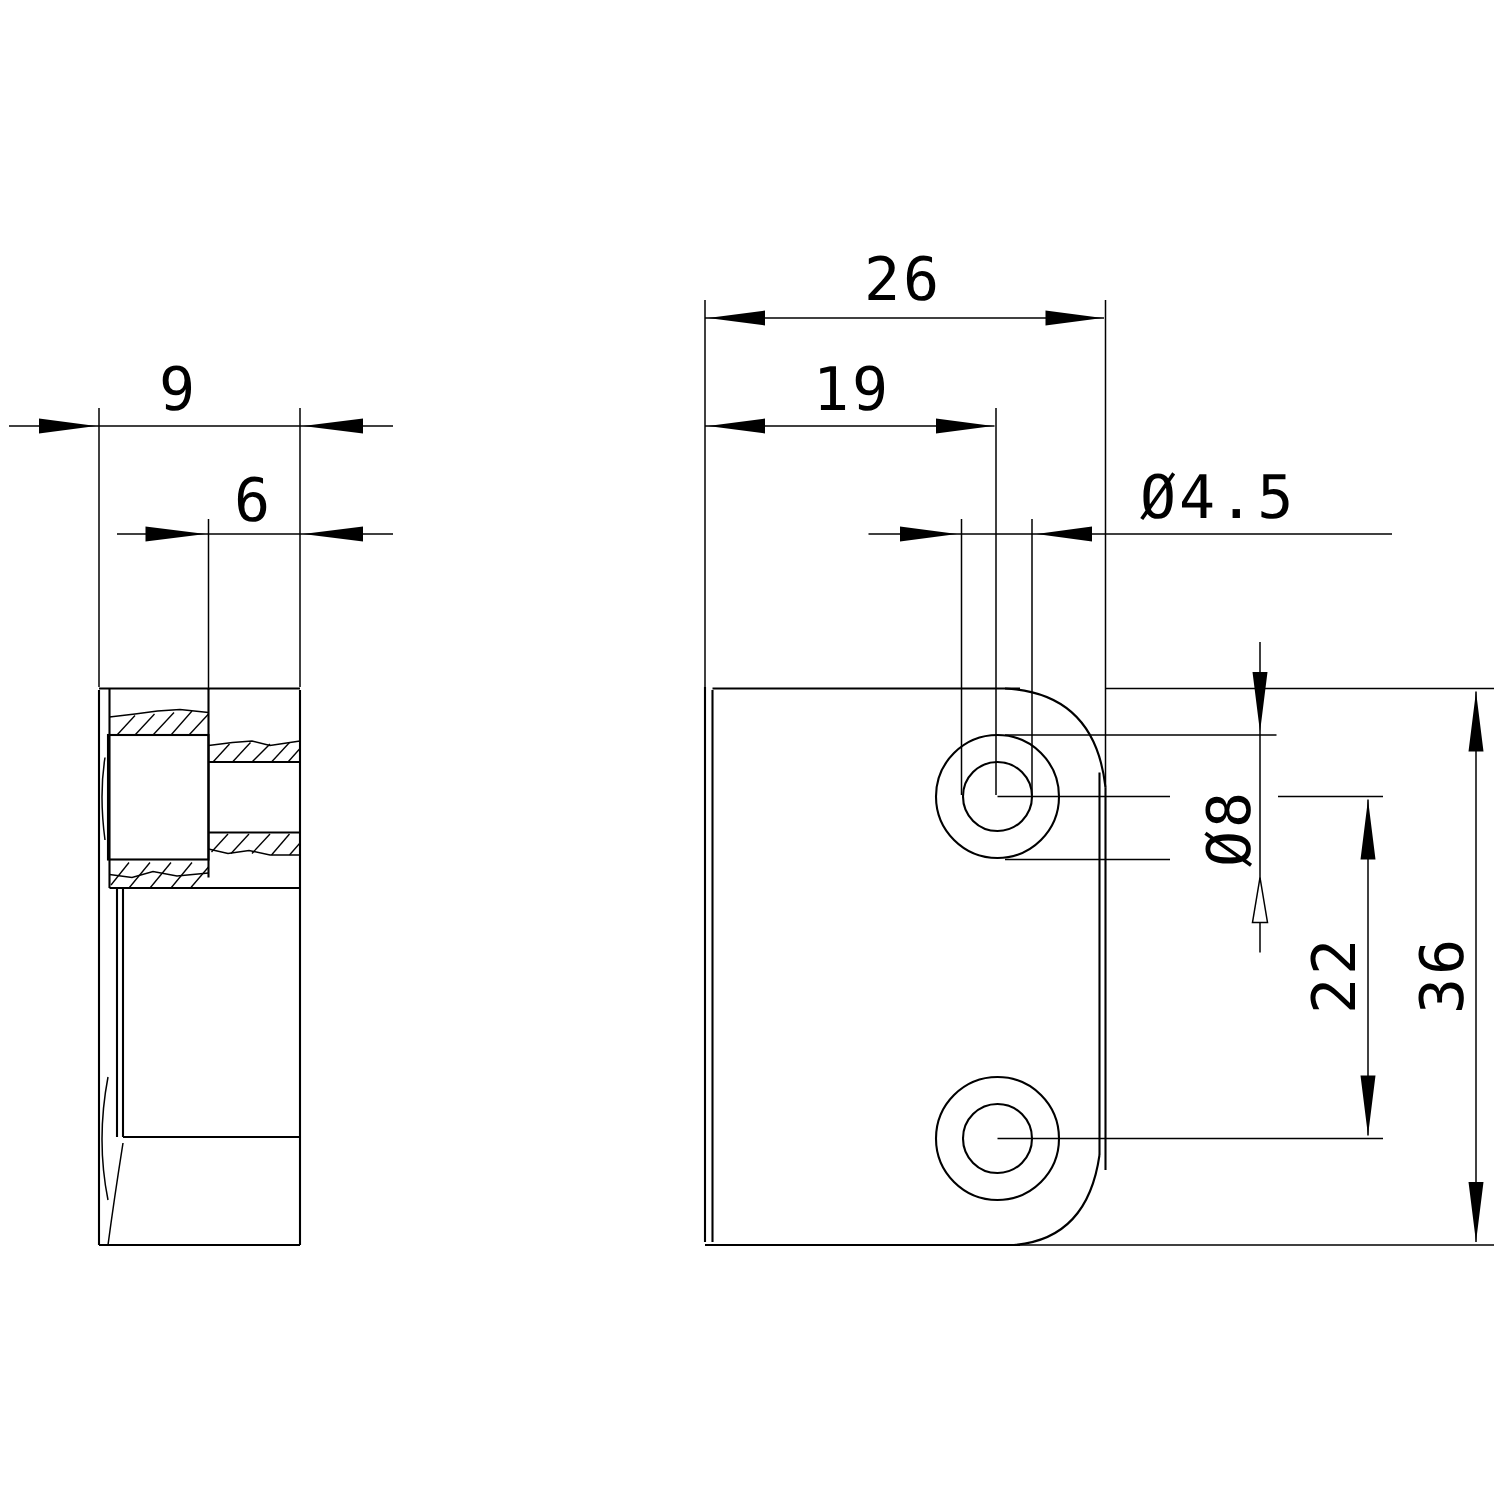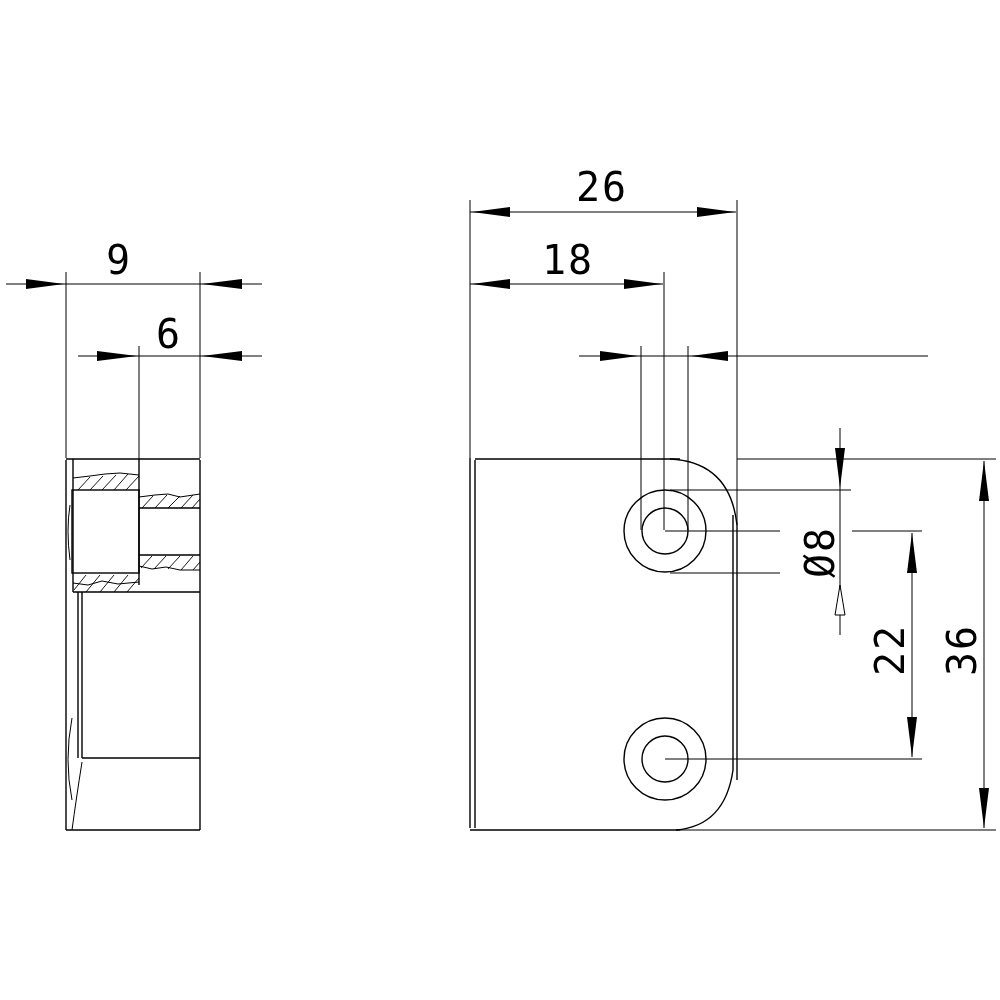--- a/index.html
+++ b/index.html
@@ -139,18 +139,19 @@
     <line class="thin" x1="984" y1="461" x2="984" y2="828"></line>
     <polygon class="arr" points="979,501 989,501 984,461"></polygon>
     <polygon class="arr" points="979,788 989,788 984,828"></polygon>
   </g>
 </svg>
 
 <div class="dim" style="left:106px;top:240px;"><span>9</span></div>
 <div class="dim" style="left:156px;top:314px;"><span>6</span></div>
 
 <div class="dim" style="left:576px;top:167px;"><span>26</span></div>
-<div class="dim" style="left:542px;top:240px;"><span>18</span></div>
+<div class="dim" style="left:542px;top:240px;"><span>19</span></div>
+<div class="dim" style="left:760px;top:312px;"><span>Ø4.5</span></div>
 
 <div class="dim rot" style="left:800px;top:578px;"><span>Ø8</span></div>
 <div class="dim rot" style="left:870px;top:676px;"><span>22</span></div>
 <div class="dim rot" style="left:942px;top:676px;"><span>36</span></div>
 </div>
 
 </body></html>

